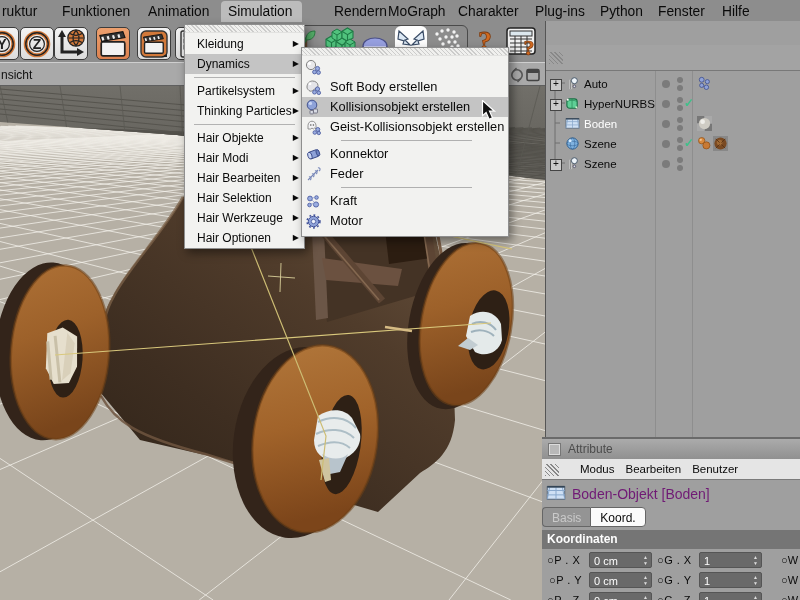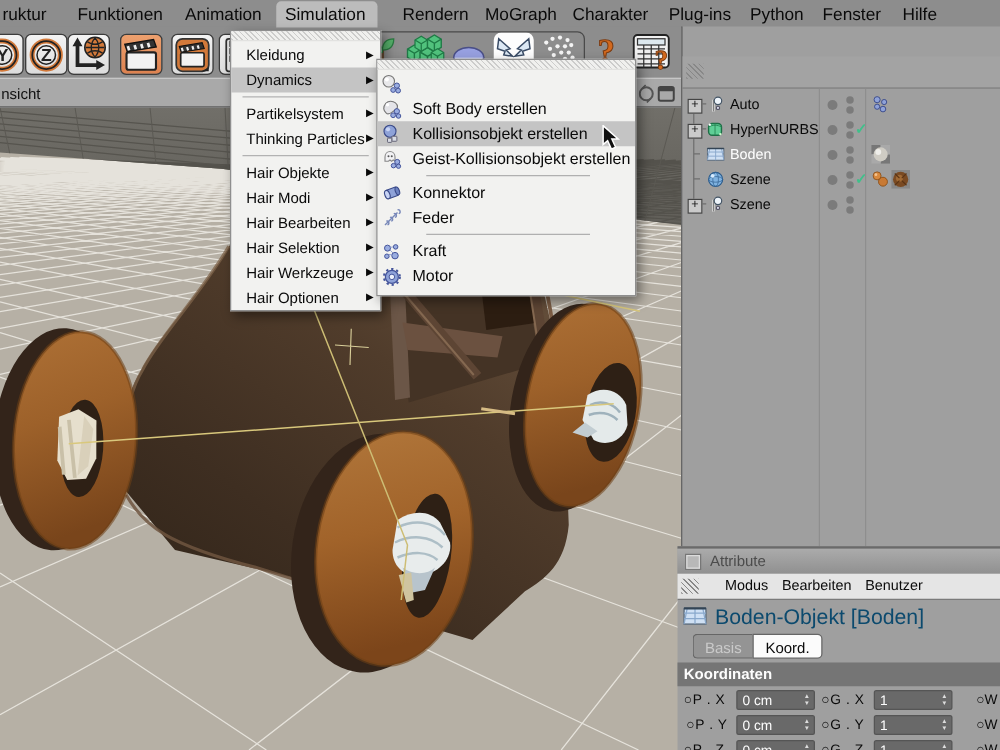--- a/index.html
+++ b/index.html
@@ -39,23 +39,23 @@
 .chk{position:absolute;left:138px;top:2px;color:#3fc08a;font-size:12px;font-weight:bold}
 .texic{position:absolute;top:2px}
 .vsep{position:absolute;top:0;width:1px;height:100%;background:#8e8e8e}
 #apanel{position:absolute;left:-4px;top:416px;width:259px;height:163px;background:#9f9f9f;border-top:2px solid #6a6a6a}
 #atitle{position:absolute;left:0;top:0px;width:100%;height:20px;background:linear-gradient(#ababab,#909090);
  font-size:12px;color:#4c4c4c;line-height:20px;text-indent:26px}
 .abox{position:absolute;left:7px;top:5px;width:9px;height:9px;background:#b8b8b8;border:1.5px solid #dcdcdc;box-shadow:0 0 0 1px #777}
 #amenu{position:absolute;left:0;top:20px;width:100%;height:20px;background:#e5e5e5;border-bottom:1px solid #7a7a7a;
  font-size:11.5px;color:#0a0a0a;line-height:20px}
 #amenu span{margin-right:11px}
-#aobj{position:absolute;left:4px;top:44px;font-size:17px;color:#0c4a6e}
+#aobj{position:absolute;left:4px;top:44px;font-size:14px;color:#701a75}
 #aobj svg{vertical-align:-4px;margin-right:6px}
-#atabs{position:absolute;left:12px;top:68px;height:16px}
+#atabs{position:absolute;left:0;top:68px;height:16px}
 .at{display:inline-block;height:20px;line-height:20px;padding:0 9px;font-size:12px;border:1px solid #666;box-sizing:border-box}
 .at.ina{background:#949494;color:#cacaca;border-radius:4px 0 0 4px;border-right:none}
 .at.act{background:#fbfbfb;color:#0a0a0a;border-radius:0 4px 4px 0}
 #koordhdr{position:absolute;left:0;top:91px;width:100%;height:19px;background:#757575;color:#fdfdfd;
  font-weight:bold;font-size:12px;line-height:19px;text-indent:5px}
 .frow{position:absolute;left:0;width:100%;height:20px}
 .flbl{position:absolute;top:3px;font-size:11px;color:#0a0a0a;letter-spacing:0.5px}
 .fbox{position:absolute;top:1px;width:63px;height:16px;background:#696969;color:#fdfdfd;font-size:11px;
  line-height:16px;border-radius:2px;padding-left:4px;box-sizing:border-box;border:1px solid #555}
 .spin{position:absolute;right:1px;top:1px;width:9px;height:13px;font-size:5px;line-height:6px;color:#ddd;text-align:center}
@@ -167,21 +167,21 @@
 <path d="M385,241 L412,245" stroke="#d6bb84" stroke-width="2.5"></path>
 <path d="M247,151 L326,350 L321,394" stroke="#cdbd74" stroke-width="1.2" fill="none"></path>
 <path d="M281,177 L280,206 M268,190 L295,192" stroke="#d9cf9a" stroke-width="0.9"></path>
 <path d="M436,147 L512,163" stroke="#d9c87c" stroke-width="1.1"></path>
 </svg>
 
 <div id="menubar">
       <span class="mi" style="left:2px">ruktur</span>
       <span class="mi" style="left:62px">Funktionen</span>
       <span class="mi" style="left:148px">Animation</span>
-      <span class="mi" style="left:322px">Rendern</span>
+      <span class="mi" style="left:334px">Rendern</span>
       <span class="mi" style="left:388px">MoGraph</span>
       <span class="mi" style="left:458px">Charakter</span>
       <span class="mi" style="left:535px">Plug-ins</span>
       <span class="mi" style="left:600px">Python</span>
       <span class="mi" style="left:658px">Fenster</span>
       <span class="mi" style="left:722px">Hilfe</span>
  <div id="simhl"></div>
       <span class="mi" style="left:228px;z-index:3">Simulation</span>
 </div>
 <div id="toolbar">

